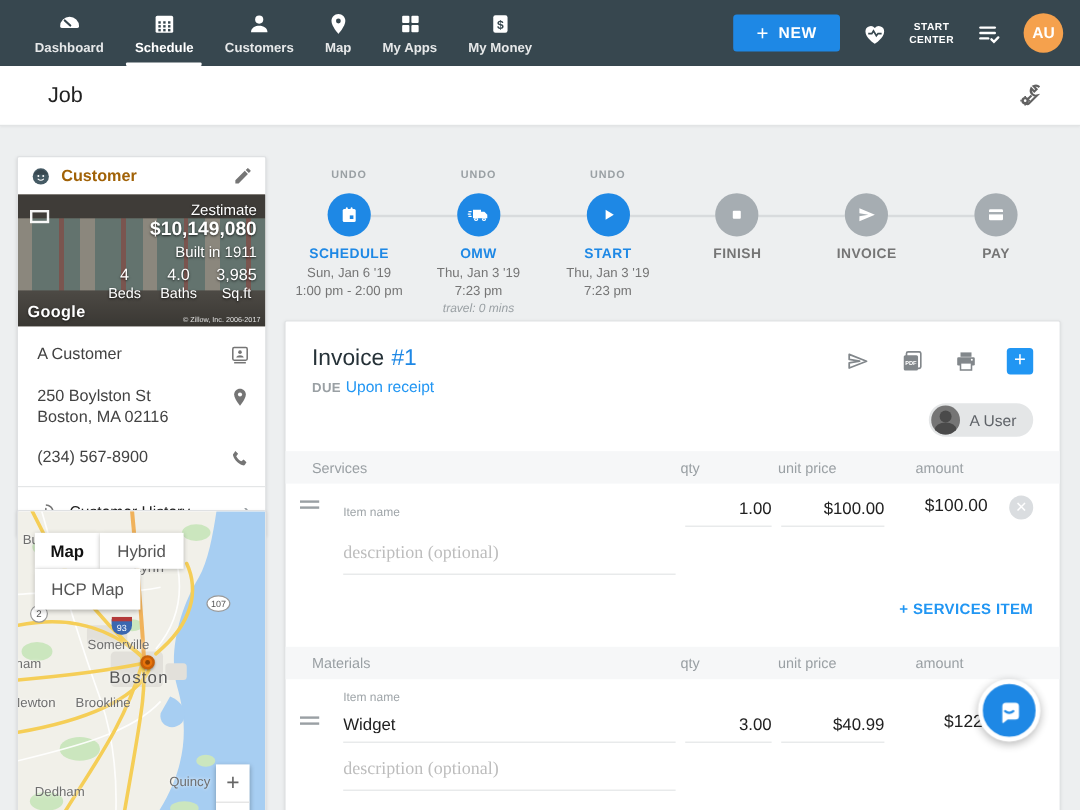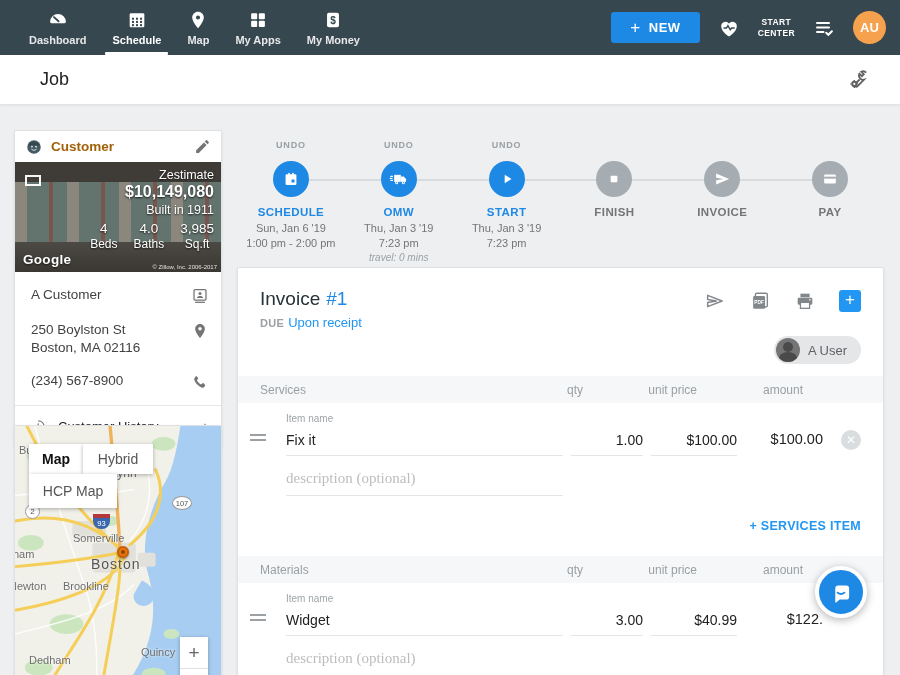--- a/index.html
+++ b/index.html
@@ -157,20 +157,27 @@
             <rect x="15.3" y="9.5" width="2.2" height="2.2"></rect>
             <rect x="6.5" y="13" width="2.2" height="2.2"></rect>
             <rect x="10.9" y="13" width="2.2" height="2.2"></rect>
             <rect x="15.3" y="13" width="2.2" height="2.2"></rect>
             <rect x="6.5" y="16.5" width="2.2" height="2.2"></rect>
             <rect x="10.9" y="16.5" width="2.2" height="2.2"></rect>
             <rect x="15.3" y="16.5" width="2.2" height="2.2"></rect>
           </g>
         </svg>
       <span>Schedule</span>
+    </div>
+    <div class="nav-item">
+      <svg viewBox="0 0 24 24">
+          <circle cx="12" cy="8" r="3.7" fill="#fff"></circle>
+          <path d="M4.5 19.5c0-3.7 3.4-5.8 7.5-5.8s7.5 2.1 7.5 5.8z" fill="#fff"></path>
+        </svg>
+      <span>Customers</span>
     </div>
     <div class="nav-item">
       <svg viewBox="0 0 24 24">
           <path d="M12 3c-3.5 0-6.3 2.8-6.3 6.3C5.7 14 12 21 12 21s6.3-7 6.3-11.7C18.3 5.8 15.5 3 12 3z" fill="#fff"></path>
           <circle cx="12" cy="9.3" r="2.2" fill="#37474F"></circle>
         </svg>
       <span>Map</span>
     </div>
     <div class="nav-item">
       <svg viewBox="0 0 24 24">
@@ -488,21 +495,20 @@
       <div class="bc">amount</div>
       <div></div>
     </div>
     <div class="line-grid item-row">
       <div class="handle">
           <i></i>
           <i></i>
         </div>
       <div class="name-cell">
         <div class="flab">Item name</div>
-        <input class="u-input" type="text" value="Fix it" style="">
       </div>
       <input class="u-input num" type="text" value="1.00" style="">
       <input class="u-input num" type="text" value="$100.00" style="">
       <div class="amount">$100.00</div>
       <div class="xcell">
           <div class="xbtn">✕</div>
         </div>
     </div>
     <div class="line-grid desc-row">
       <div></div>

